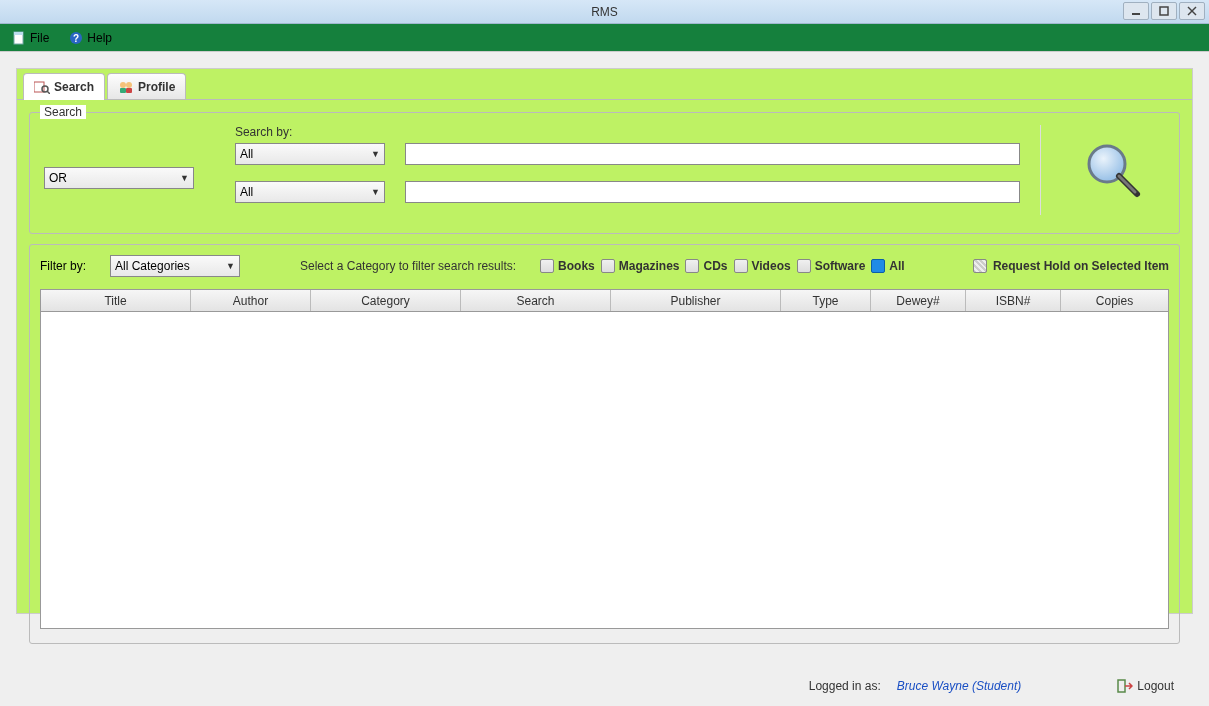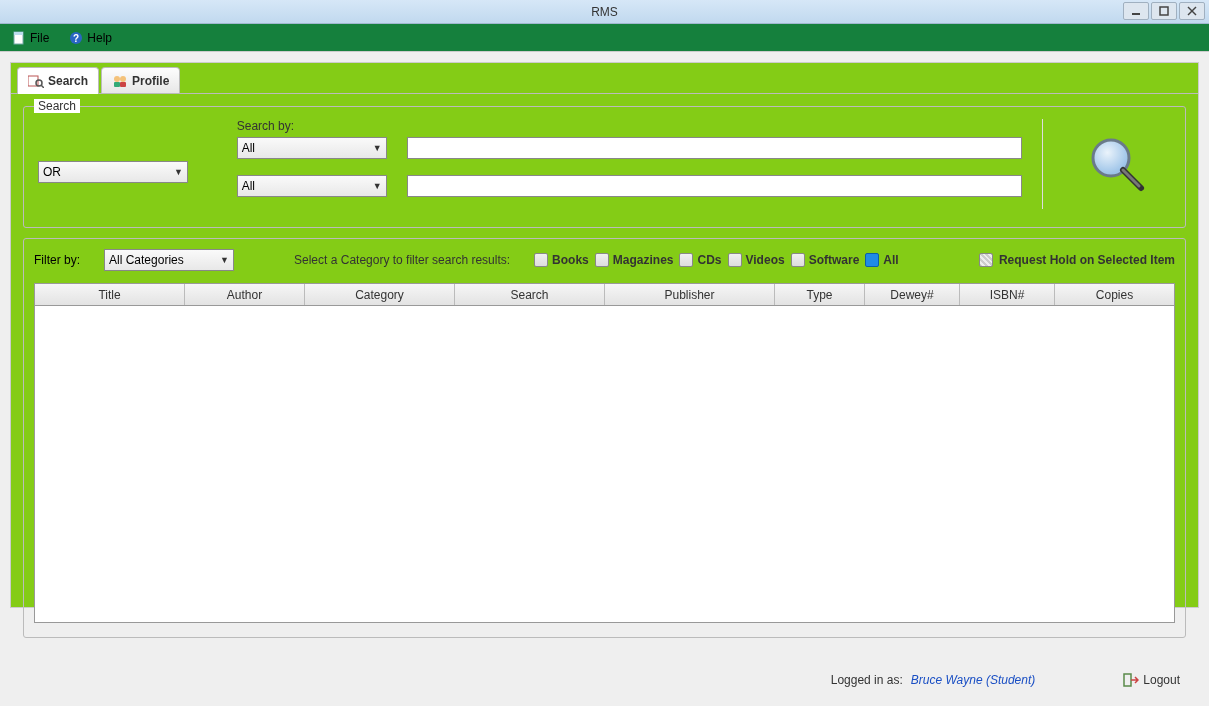--- a/index.html
+++ b/index.html
@@ -51,23 +51,23 @@
   align-items: center;
   padding: 0 8px;
   gap: 12px;
 }
 .menubar .menu-item {
   display: flex; align-items: center; gap: 4px;
   cursor: pointer;
   padding: 2px 4px;
 }
 .content {
-  background: #84cc16;
+  background: #bef264;
   border: 1px solid #ccc;
-  margin: 10px;
+  margin: 16px;
   height: 546px;
   position: relative;
 }
 .tabs {
   display: flex;
   padding: 4px 6px 0 6px;
 }
 .tab {
   padding: 6px 10px;
   border: 1px solid #bbb;
@@ -196,21 +196,21 @@
 .th {
   border-right: 1px solid #bbb;
   display: flex; align-items: center; justify-content: center;
   font-size: 12px; color: #333;
 }
 .footer {
   position: absolute;
   bottom: 6px; left: 0; right: 0;
   display: flex; align-items: center;
   padding: 4px 18px;
-  gap: 8px;
+  gap: 16px;
   justify-content: flex-end;
 }
 .footer .logged { color:#333; }
 .footer .user { color:#1a4fc4; font-style: italic; margin-right: 80px; }
 .footer .logout { display:flex; align-items:center; gap:4px; cursor:pointer; color:#333; }
 svg { display:block; }
 </style>
 </head>
 <body>
 

